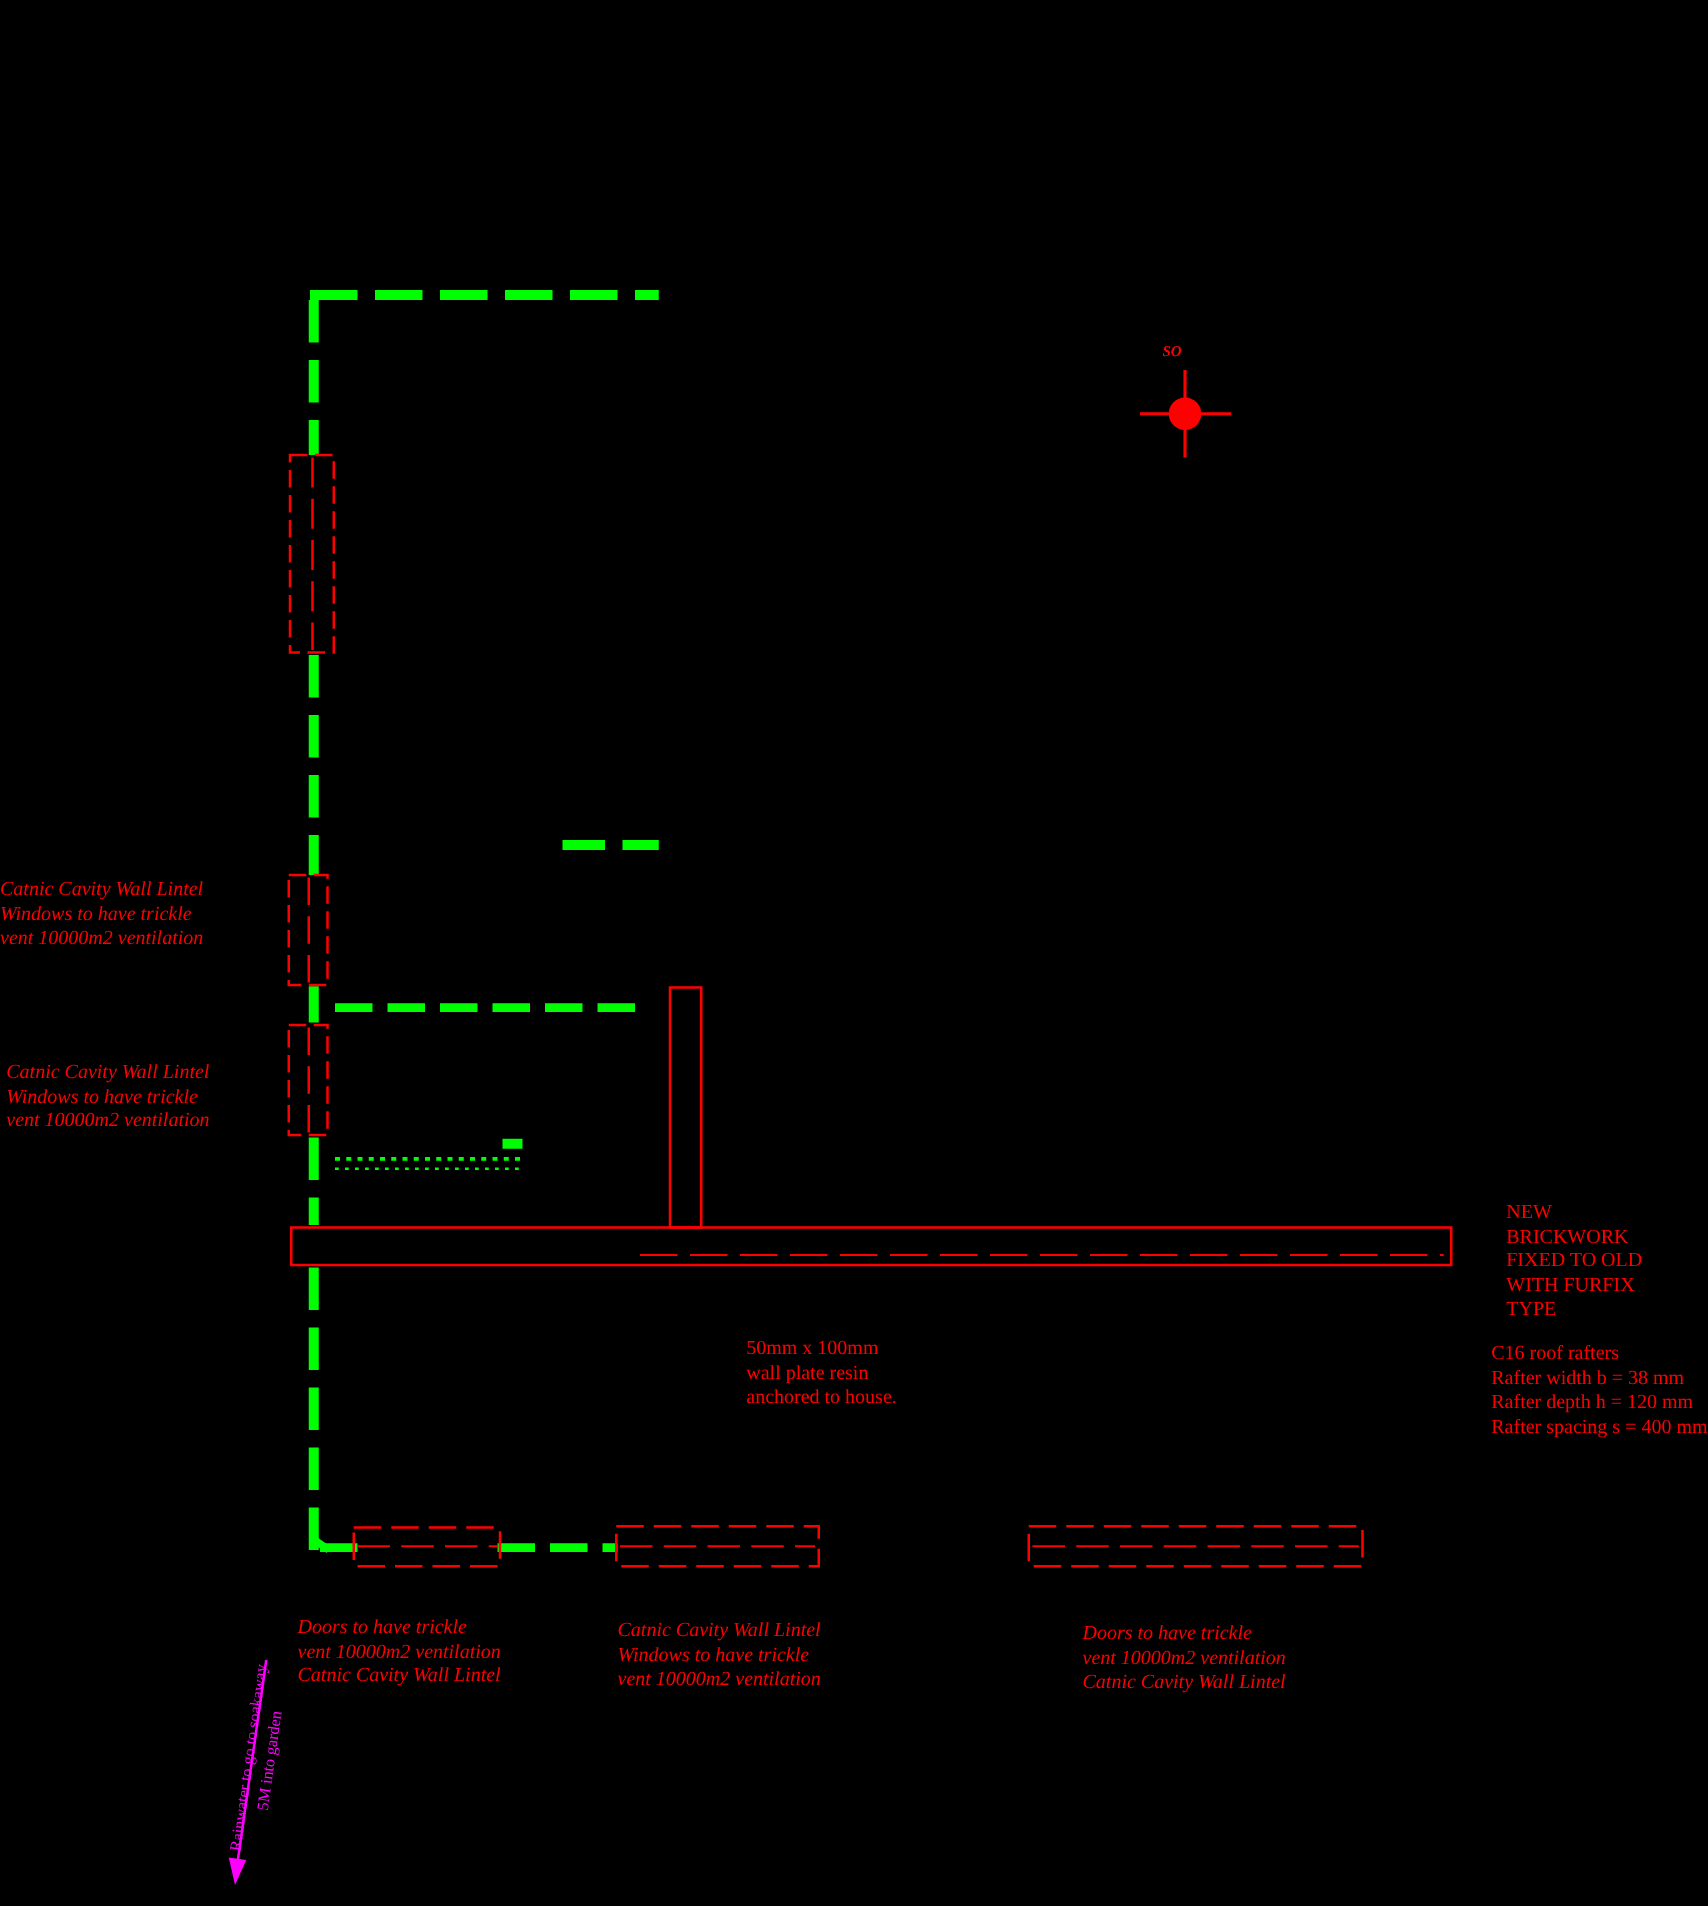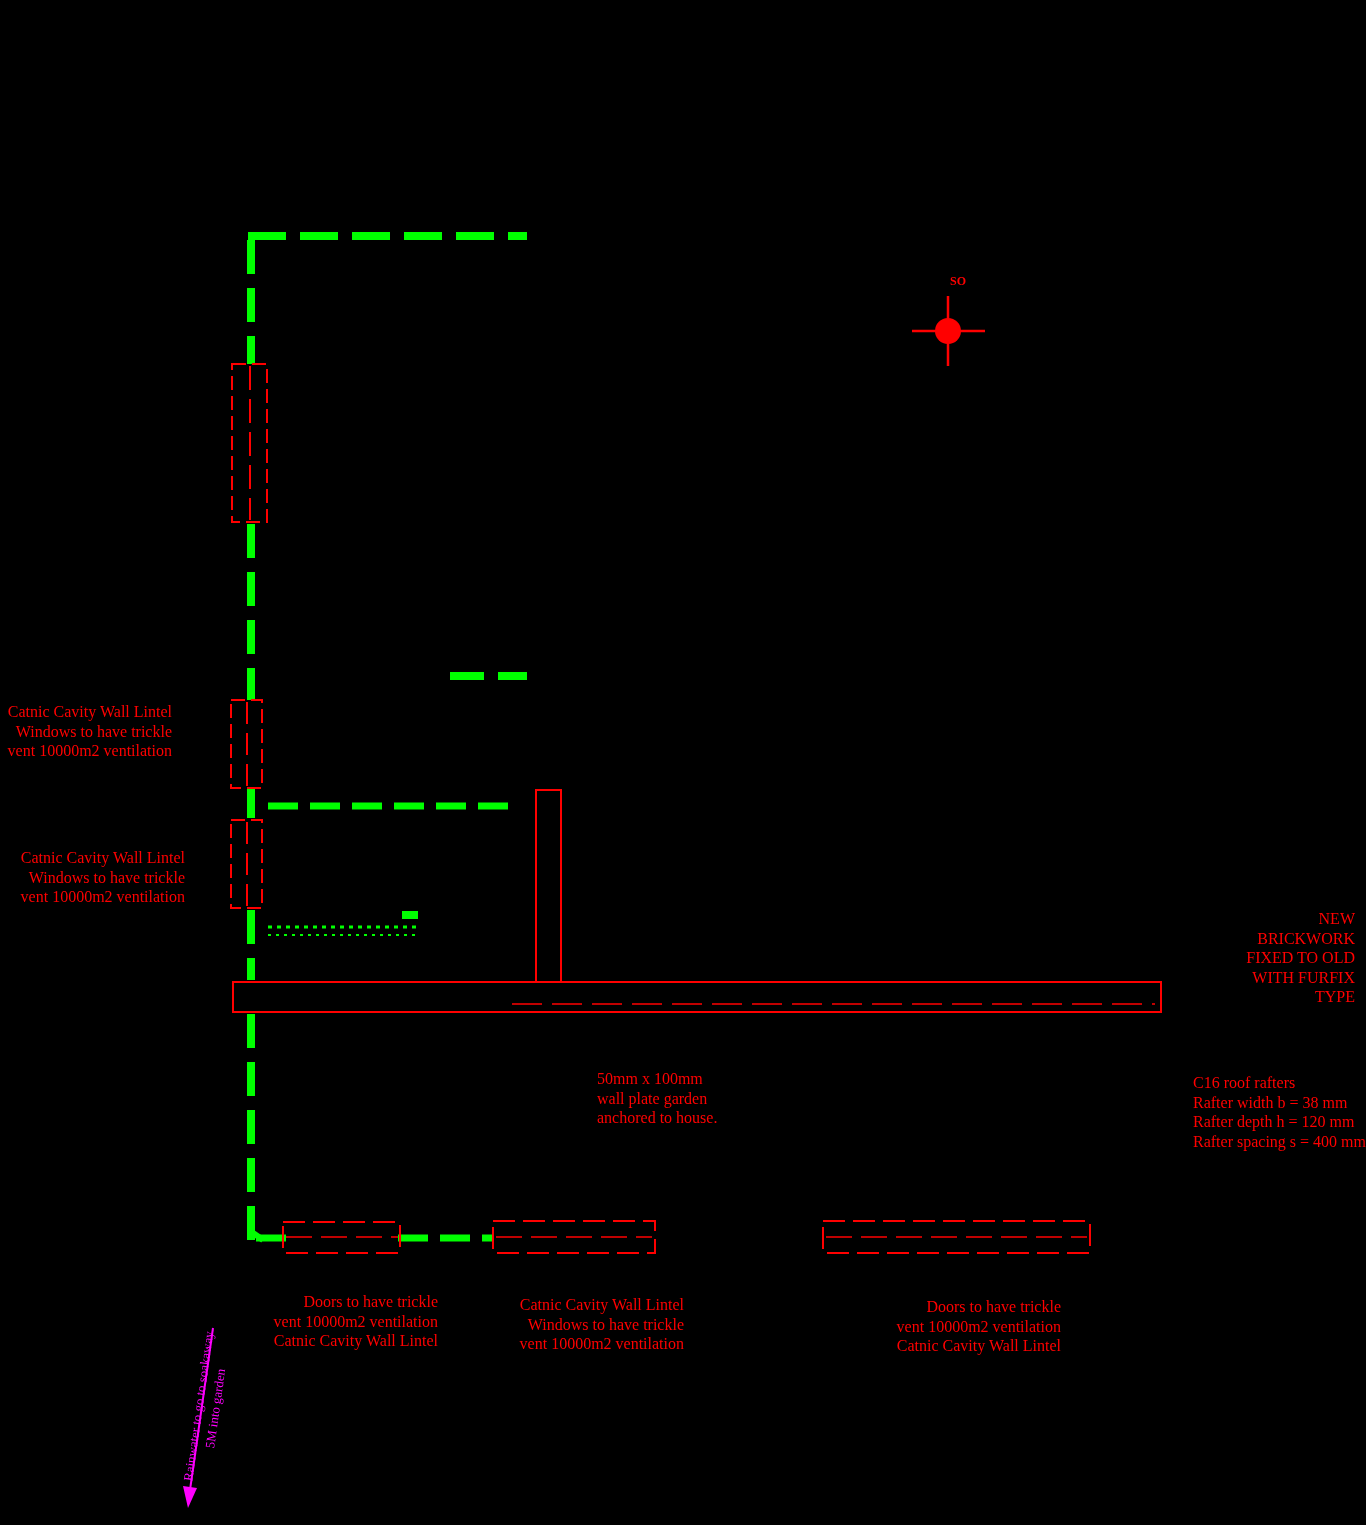--- a/index.html
+++ b/index.html
@@ -5,21 +5,21 @@
   html,body{margin:0;padding:0;background:#000;}
   #canvas{
     position:relative;width:1366px;height:1525px;background:#000000;
     overflow:hidden;font-family:"Liberation Serif", serif;
   }
   #drawing{position:absolute;left:0;top:0;}
   .label{
     position:absolute;color:#ff0000;font-size:16px;line-height:1.22;
     white-space:pre-line;
   }
-  .center{text-align:right;}
+  .center{text-align:left;font-style:italic;}
   .compass-label{font-size:12px;font-weight:bold;}
   .rainwater-label{
     color:#ff00ff;font-size:13px;line-height:1.3;text-align:center;
     transform-origin:0 100%;transform:rotate(-82deg);
   }
 </style>
 </head>
 <body>
 
 <div id="canvas">
@@ -88,28 +88,28 @@
   </svg>
 
   <div class="label center" style="left:0px;top:702px;width:172px;">Catnic Cavity Wall Lintel
 Windows to have trickle
 vent 10000m2 ventilation</div>
 
   <div class="label center" style="left:5px;top:848px;width:180px;">Catnic Cavity Wall Lintel
 Windows to have trickle
 vent 10000m2 ventilation</div>
 
-  <div class="label" style="left:1205px;top:909px;width:150px;text-align:right;">NEW
+  <div class="label" style="left:1205px;top:960px;width:150px;">NEW
 BRICKWORK
 FIXED TO OLD
 WITH FURFIX
 TYPE</div>
 
   <div class="label" style="left:597px;top:1069px;width:150px;">50mm x 100mm
-wall plate garden
+wall plate resin
 anchored to house.</div>
 
   <div class="label" style="left:1193px;top:1073px;width:175px;">C16 roof rafters
 Rafter width b = 38 mm
 Rafter depth h = 120 mm
 Rafter spacing s = 400 mm</div>
 
   <div class="label center" style="left:238px;top:1292px;width:200px;">Doors to have trickle
 vent 10000m2 ventilation
 Catnic Cavity Wall Lintel</div>

